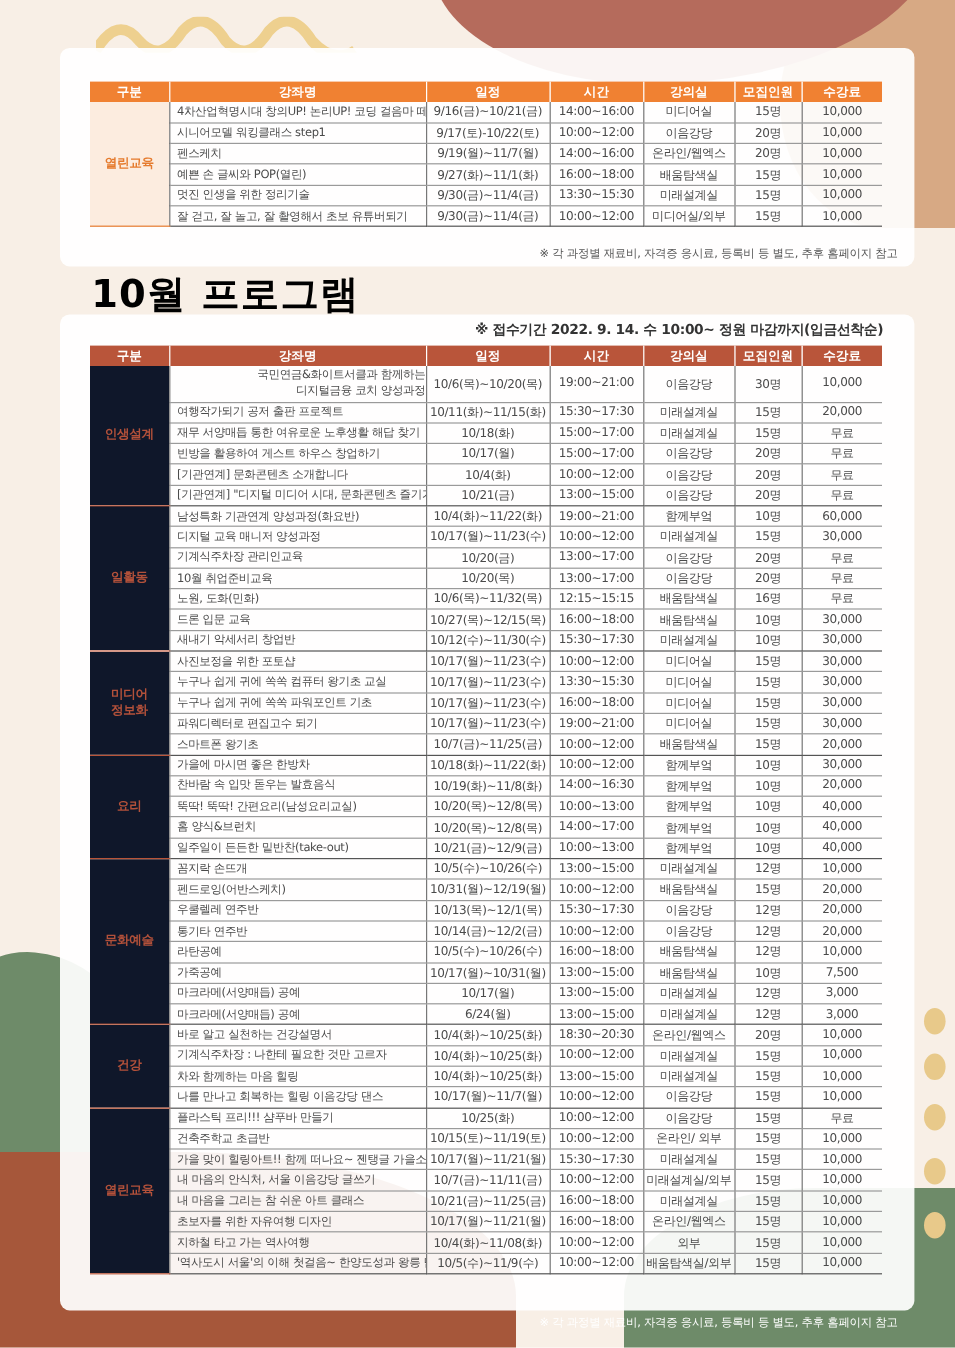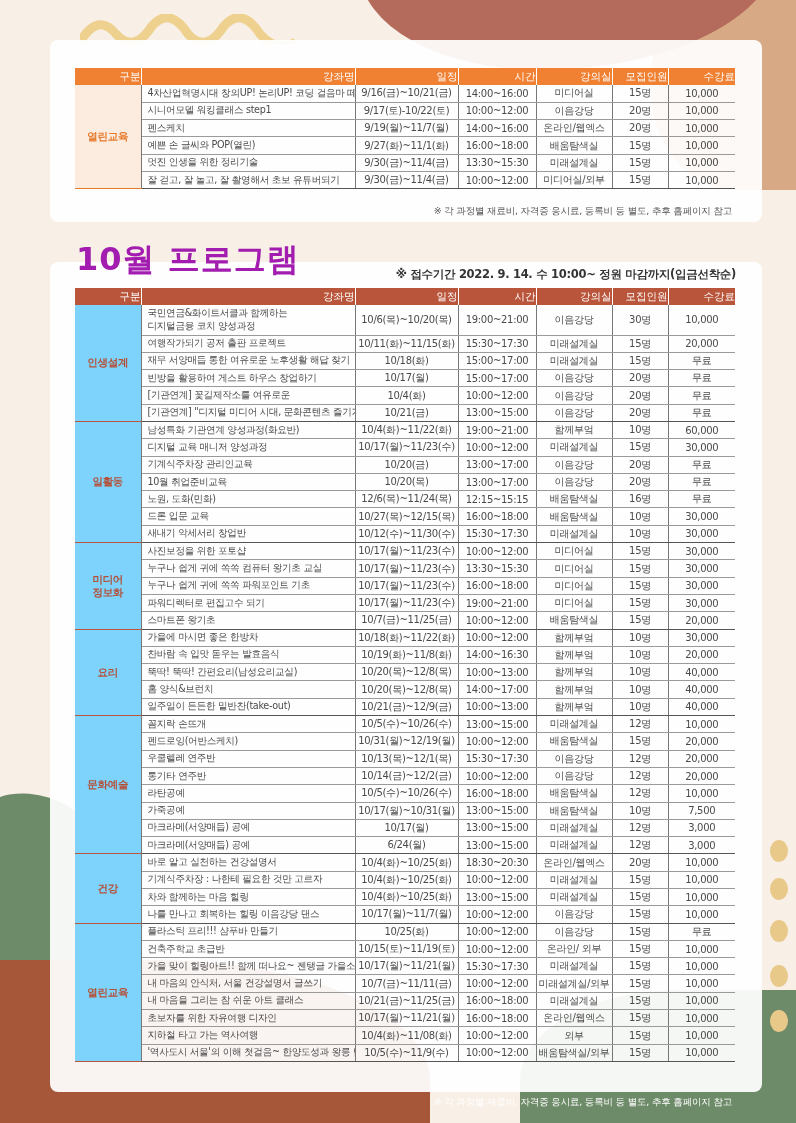--- a/index.html
+++ b/index.html
@@ -46,56 +46,56 @@
   .card1 { left: 50px; top: 40px; width: 712px; height: 182px; }
   .card2 { left: 50px; top: 262px; width: 712px; height: 830px; }
 
   table {
     position: absolute; z-index: 2;
     border-collapse: collapse;
     table-layout: fixed;
     font-size: 10px;
   }
   th {
-    color: #fff; font-weight: normal; font-size: 10.5px;
+    color: #fff; font-weight: bold; font-size: 10.5px;
     height: 17px; border-right: 1px solid #fff;
-    text-align: right;
+    text-align: center;
   }
   th:last-child { border-right: none; }
   td {
     height: 17.3px; border-bottom: 1px solid #9a9a9a;
     border-right: 1px solid #777; text-align: center;
     white-space: nowrap; overflow: hidden;
     color: #4a4a4a; letter-spacing: -0.3px;
   }
   td:last-child { border-right: none; }
   td.name { text-align: left; padding-left: 6px; font-size: 9.6px; }
   td.cat {
     font-weight: bold; font-size: 10.5px;
     border-right: 1px solid #777;
     white-space: normal; line-height: 1.25;
   }
   .t1 th { background: #f08132; }
   .t1 td.cat { color: #e57b2e; background: #fcecdf; border-bottom: 1px solid #e57b2e; }
   .t2 th { background: #b9553a; }
-  .t2 td.cat { color: #b3513a; background: #7dd3fc; border-bottom: 1.5px solid #b9553a; }
+  .t2 td.cat { color: #b3513a; background: #0f172a; border-bottom: 1.5px solid #b9553a; }
   .t1 { left: 75px; top: 68px; width: 660px; }
   .t2 { left: 75px; top: 288px; width: 660px; }
   .t2 tr.last-in-group td { border-bottom: 1.5px solid #555; }
   .t1 tr.last-in-group td { border-bottom: 1.5px solid #555; }
 
   .note {
     position: absolute; z-index: 2; font-size: 9.5px; color: #555;
-    right: 64px; letter-spacing: -0.2px;
+    right: 48px; letter-spacing: -0.2px;
   }
   .note1 { top: 205px; }
   .note2 { top: 1096px; color: #fff; }
   .title {
-    position: absolute; z-index: 2; left: 76px; top: 238px;
-    font-size: 32px; font-weight: bold; color: #a21caf; letter-spacing: 1px;
+    position: absolute; z-index: 2; left: 76px; top: 224px;
+    font-size: 32px; font-weight: bold; color: #000000; letter-spacing: 1px;
   }
   .subnote {
     position: absolute; z-index: 2; right: 60px; top: 267px;
     font-size: 11.5px; font-weight: bold; color: #333; letter-spacing: -0.3px;
   }
 </style>
 </head>
 <body>
 
 <div class="bg blob-top2"></div>
@@ -212,21 +212,21 @@
     <th>일정</th>
     <th>시간</th>
     <th>강의실</th>
     <th>모집인원</th>
     <th>수강료</th>
   </tr>
     </thead>
   <tbody>
       <tr>
         <td class="cat" rowspan="6">인생설계</td>
-        <td class="name" style="line-height: 1.3; height: 30px;">국민연금&amp;화이트서클과 함께하는<br>디지털금융 코치 양성과정</td>
+        <td class="name" style="line-height: 1.3; height: 30px; text-align: right;">국민연금&amp;화이트서클과 함께하는<br>디지털금융 코치 양성과정</td>
         <td>10/6(목)~10/20(목)</td>
         <td>19:00~21:00</td>
         <td>이음강당</td>
         <td>30명</td>
         <td>10,000</td>
       </tr>
       <tr>
         <td class="name">여행작가되기 공저 출판 프로젝트</td>
         <td>10/11(화)~11/15(화)</td>
         <td>15:30~17:30</td>
@@ -244,21 +244,21 @@
       </tr>
       <tr>
         <td class="name">빈방을 활용하여 게스트 하우스 창업하기</td>
         <td>10/17(월)</td>
         <td>15:00~17:00</td>
         <td>이음강당</td>
         <td>20명</td>
         <td>무료</td>
       </tr>
       <tr>
-        <td class="name">[기관연계] 꽃길제작소를 여유로운</td>
+        <td class="name">[기관연계] 문화콘텐츠 소개합니다</td>
         <td>10/4(화)</td>
         <td>10:00~12:00</td>
         <td>이음강당</td>
         <td>20명</td>
         <td>무료</td>
       </tr>
       <tr class="last-in-group">
         <td class="name">[기관연계] "디지털 미디어 시대, 문화콘텐츠 즐기기"</td>
         <td>10/21(금)</td>
         <td>13:00~15:00</td>
@@ -294,21 +294,21 @@
       <tr>
         <td class="name">10월 취업준비교육</td>
         <td>10/20(목)</td>
         <td>13:00~17:00</td>
         <td>이음강당</td>
         <td>20명</td>
         <td>무료</td>
       </tr>
       <tr>
         <td class="name">노원, 도화(민화)</td>
-        <td>12/6(목)~11/24(목)</td>
+        <td>10/6(목)~11/32(목)</td>
         <td>12:15~15:15</td>
         <td>배움탐색실</td>
         <td>16명</td>
         <td>무료</td>
       </tr>
       <tr>
         <td class="name">드론 입문 교육</td>
         <td>10/27(목)~12/15(목)</td>
         <td>16:00~18:00</td>
         <td>배움탐색실</td>
@@ -522,21 +522,21 @@
       </tr>
       <tr>
         <td class="name">가을 맞이 힐링아트!! 함께 떠나요~ 젠탱글 가을소풍!!</td>
         <td>10/17(월)~11/21(월)</td>
         <td>15:30~17:30</td>
         <td>미래설계실</td>
         <td>15명</td>
         <td>10,000</td>
       </tr>
       <tr>
-        <td class="name">내 마음의 안식처, 서울 건강설명서 글쓰기</td>
+        <td class="name">내 마음의 안식처, 서울 이음강당 글쓰기</td>
         <td>10/7(금)~11/11(금)</td>
         <td>10:00~12:00</td>
         <td>미래설계실/외부</td>
         <td>15명</td>
         <td>10,000</td>
       </tr>
       <tr>
         <td class="name">내 마음을 그리는 참 쉬운 아트 클래스</td>
         <td>10/21(금)~11/25(금)</td>
         <td>16:00~18:00</td>

